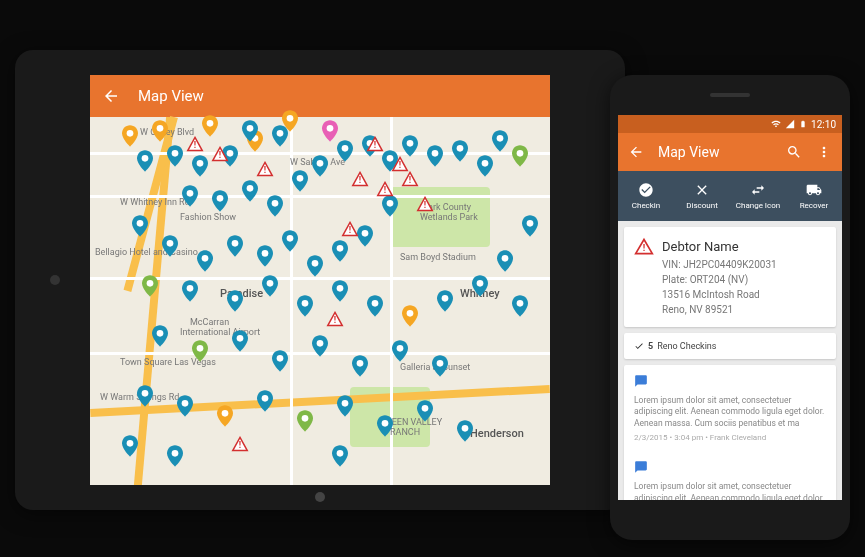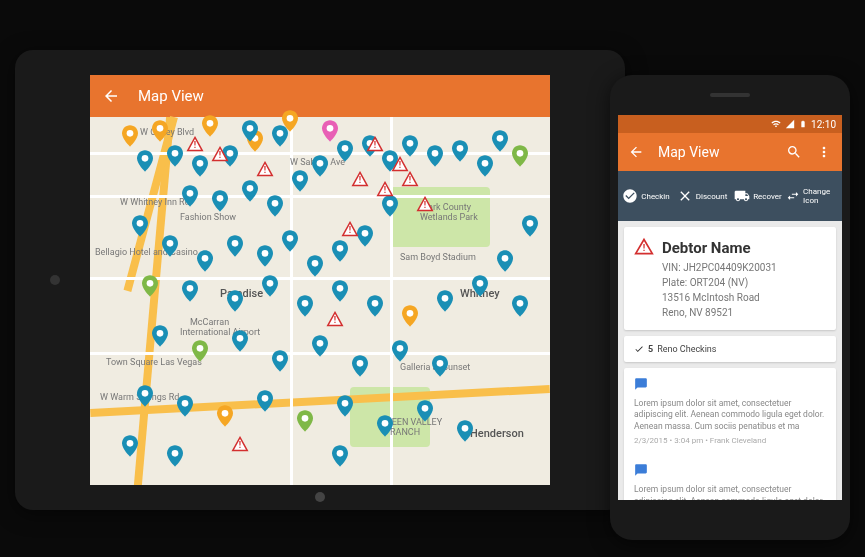--- a/index.html
+++ b/index.html
@@ -30,29 +30,29 @@
 .phone { position: absolute; right: 15px; top: 75px; width: 240px; height: 465px; background: #1a1a1a; border-radius: 22px; box-shadow: 0 4px 20px rgba(0,0,0,0.6); }
 .phone-speaker { position: absolute; left: 50%; top: 18px; width: 40px; height: 4px; background: #333; border-radius: 2px; transform: translateX(-50%); }
 .phone-screen { position: absolute; left: 8px; right: 8px; top: 40px; bottom: 40px; background: #eee; overflow: hidden; display: flex; flex-direction: column; }
 
 .statusbar { background: #c85f1f; height: 18px; display: flex; align-items: center; justify-content: flex-end; padding: 0 6px; gap: 4px; color: #fff; font-size: 10px; }
 .appbar2 { background: #e8742e; color: #fff; height: 38px; display: flex; align-items: center; padding: 0 10px; gap: 14px; }
 .appbar2 .title { flex: 1; font-size: 14px; }
 .appbar2 .ic { width: 16px; height: 16px; }
 
 .actionbar { background: #3d4f5f; display: flex; height: 50px; }
-.actionbtn { flex: 1; color: #fff; display: flex; flex-direction: row; align-items: center; justify-content: center; gap: 3px; font-size: 8px; cursor: pointer; }
+.actionbtn { flex: 1; color: #fff; display: flex; flex-direction: column; align-items: center; justify-content: center; gap: 3px; font-size: 8px; cursor: pointer; }
 .actionbtn svg { width: 16px; height: 16px; }
 
 .content { flex: 1; background: #eaeaea; overflow-y: auto; padding: 6px; display: flex; flex-direction: column; gap: 6px; }
 .card { background: #fff; border-radius: 2px; box-shadow: 0 1px 2px rgba(0,0,0,0.15); padding: 10px; }
 .debtor { display: flex; gap: 8px; }
 .debtor-icon { width: 20px; flex-shrink: 0; }
 .debtor-info { font-size: 10px; color: #777; line-height: 1.5; }
-.debtor-info .name { font-size: 15px; color: #333; font-weight: 700; }
+.debtor-info .name { font-size: 13px; color: #333; font-weight: 400; }
 
 .stats { display: flex; font-size: 9px; color: #444; padding: 8px 10px; gap: 12px; }
 .stats .stat { display: flex; align-items: center; gap: 4px; }
 .stats .num { font-weight: bold; }
 
 .note { display: flex; gap: 8px; padding: 8px 10px; flex-direction: column; }
 .note-icon { width: 14px; height: 14px; flex-shrink: 0; }
 .note-body { font-size: 8.5px; color: #888; line-height: 1.4; }
 .note-meta { font-size: 8px; color: #aaa; margin-top: 2px; }
 
@@ -86,21 +86,21 @@
       <div id="map-labels">
           <div class="map-label " style="left: 50px; top: 10px;">W Oakey Blvd</div>
           <div class="map-label " style="left: 200px; top: 40px;">W Sahara Ave</div>
           <div class="map-label " style="left: 30px; top: 80px;">W Whitney Inn Rd</div>
           <div class="map-label " style="left: 90px; top: 95px;">Fashion Show</div>
           <div class="map-label " style="left: 5px; top: 130px;">Bellagio Hotel and Casino</div>
           <div class="map-label bold" style="left: 130px; top: 170px;">Paradise</div>
           <div class="map-label bold" style="left: 370px; top: 170px;">Whitney</div>
           <div class="map-label " style="left: 100px; top: 200px;">McCarran</div>
           <div class="map-label " style="left: 90px; top: 210px;">International Airport</div>
-          <div class="map-label " style="left: 16px; top: 240px;">Town Square Las Vegas</div>
+          <div class="map-label " style="left: 30px; top: 240px;">Town Square Las Vegas</div>
           <div class="map-label " style="left: 310px; top: 245px;">Galleria at Sunset</div>
           <div class="map-label " style="left: 10px; top: 275px;">W Warm Springs Rd</div>
           <div class="map-label bold" style="left: 380px; top: 310px;">Henderson</div>
           <div class="map-label " style="left: 310px; top: 135px;">Sam Boyd Stadium</div>
           <div class="map-label " style="left: 330px; top: 85px;">Clark County</div>
           <div class="map-label " style="left: 330px; top: 95px;">Wetlands Park</div>
           <div class="map-label " style="left: 290px; top: 300px;">GREEN VALLEY</div>
           <div class="map-label " style="left: 300px; top: 310px;">RANCH</div>
         </div>
       <div class="pins-layer" id="pins-layer">
@@ -473,29 +473,29 @@
         <span>Checkin</span>
       </div>
       <div class="actionbtn">
         <svg viewBox="0 0 24 24" fill="#fff">
             <path d="M19 6.41L17.59 5 12 10.59 6.41 5 5 6.41 10.59 12 5 17.59 6.41 19 12 13.41 17.59 19 19 17.59 13.41 12z"></path>
           </svg>
         <span>Discount</span>
       </div>
       <div class="actionbtn">
         <svg viewBox="0 0 24 24" fill="#fff">
+            <path d="M6.99 11L3 15l3.99 4v-3H14v-2H6.99v-3zM21 9l-3.99-4v3H10v2h7.01v3L21 9z"></path>
+          </svg>
+        <span>Change Icon</span>
+      </div>
+      <div class="actionbtn">
+        <svg viewBox="0 0 24 24" fill="#fff">
             <path d="M20 8h-3V4H3c-1.1 0-2 .9-2 2v11h2c0 1.66 1.34 3 3 3s3-1.34 3-3h6c0 1.66 1.34 3 3 3s3-1.34 3-3h2v-5l-3-4zM6 18.5c-.83 0-1.5-.67-1.5-1.5s.67-1.5 1.5-1.5 1.5.67 1.5 1.5-.67 1.5-1.5 1.5zm13.5-9l1.96 2.5H17V9.5h2.5zm-1.5 9c-.83 0-1.5-.67-1.5-1.5s.67-1.5 1.5-1.5 1.5.67 1.5 1.5-.67 1.5-1.5 1.5z"></path>
           </svg>
         <span>Recover</span>
-      </div>
-      <div class="actionbtn">
-        <svg viewBox="0 0 24 24" fill="#fff">
-            <path d="M6.99 11L3 15l3.99 4v-3H14v-2H6.99v-3zM21 9l-3.99-4v3H10v2h7.01v3L21 9z"></path>
-          </svg>
-        <span>Change Icon</span>
       </div>
     </div>
     <div class="content">
       <div class="card">
         <div class="debtor">
           <div class="debtor-icon">
             <svg viewBox="0 0 24 24">
                 <path fill="#fff" stroke="#d32f2f" stroke-width="2" d="M12 3 L22 20 L2 20 Z"></path>
                 <text x="12" y="17" text-anchor="middle" fill="#d32f2f" font-size="11" font-weight="bold">!</text>
               </svg>

